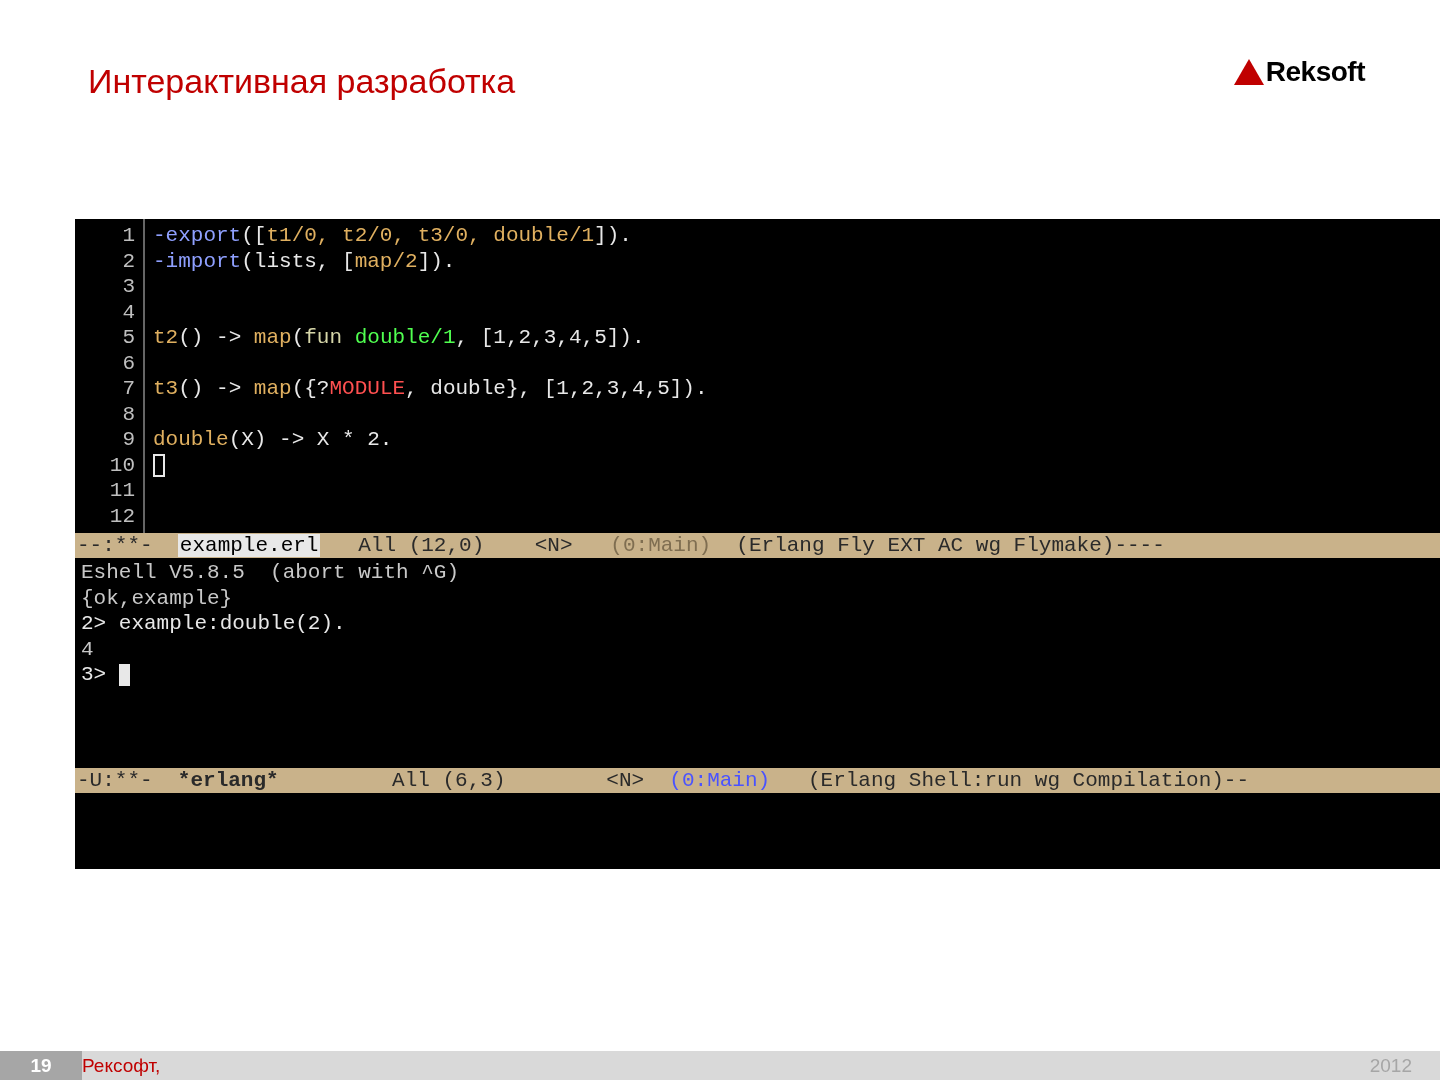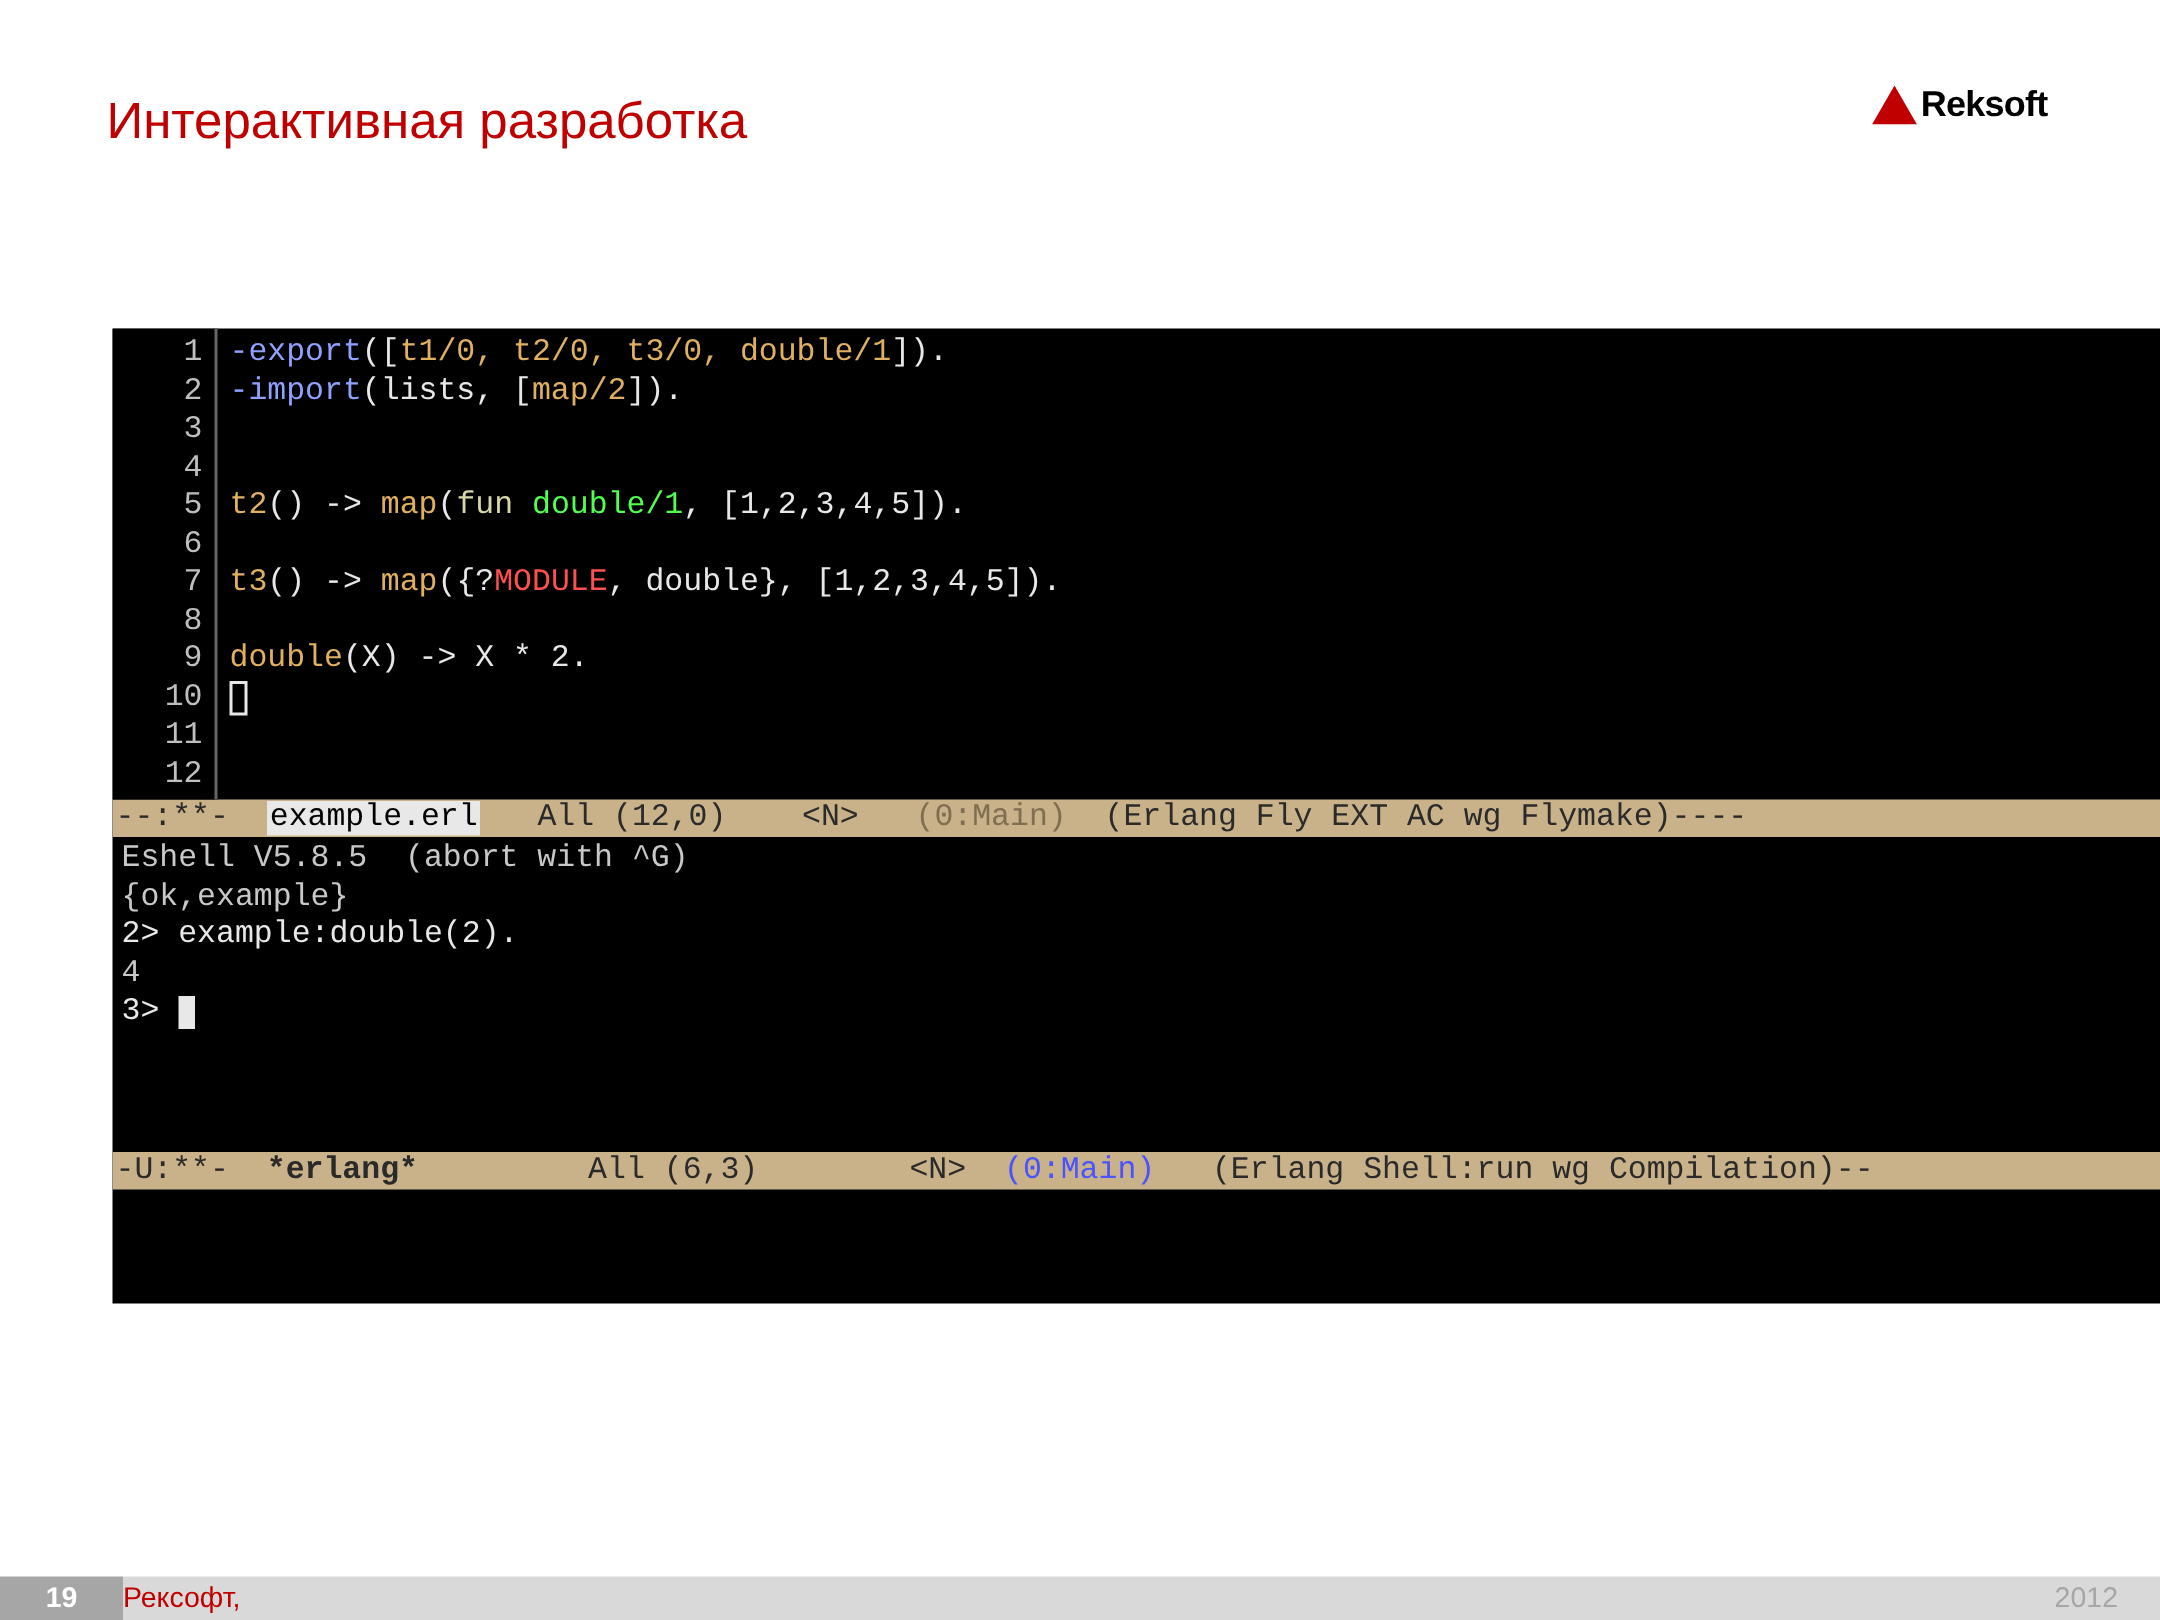--- a/index.html
+++ b/index.html
@@ -7,21 +7,21 @@
   body {
     background: #ffffff;
     font-family: "Segoe UI", Arial, sans-serif;
     position: relative;
     overflow: hidden;
   }
 
   
   .header {
     position: absolute;
-    left: 71px;
+    left: 88px;
     right: 75px;
     top: 62px;
     height: 50px;
     display: flex;
     justify-content: space-between;
     align-items: flex-start;
   }
   .slide-title {
     color: #c00000;
     font-size: 34px;
@@ -29,21 +29,21 @@
   }
   .logo {
     display: flex;
     align-items: center;
     gap: 2px;
     margin-top: -6px;
   }
   .logo svg { display: block; }
   .logo-text {
     font-weight: 700;
-    font-size: 24px;
+    font-size: 28px;
     color: #000;
     letter-spacing: -0.5px;
   }
 
   
   .terminal {
     position: absolute;
     left: 75px;
     right: 0;
     top: 219px;

